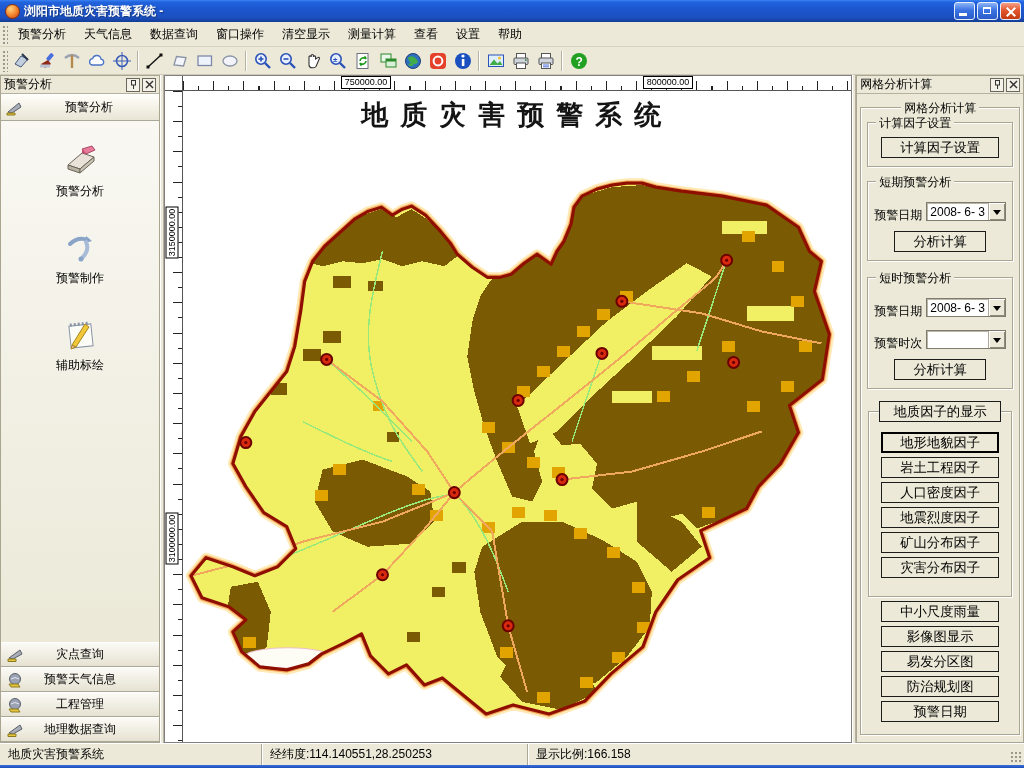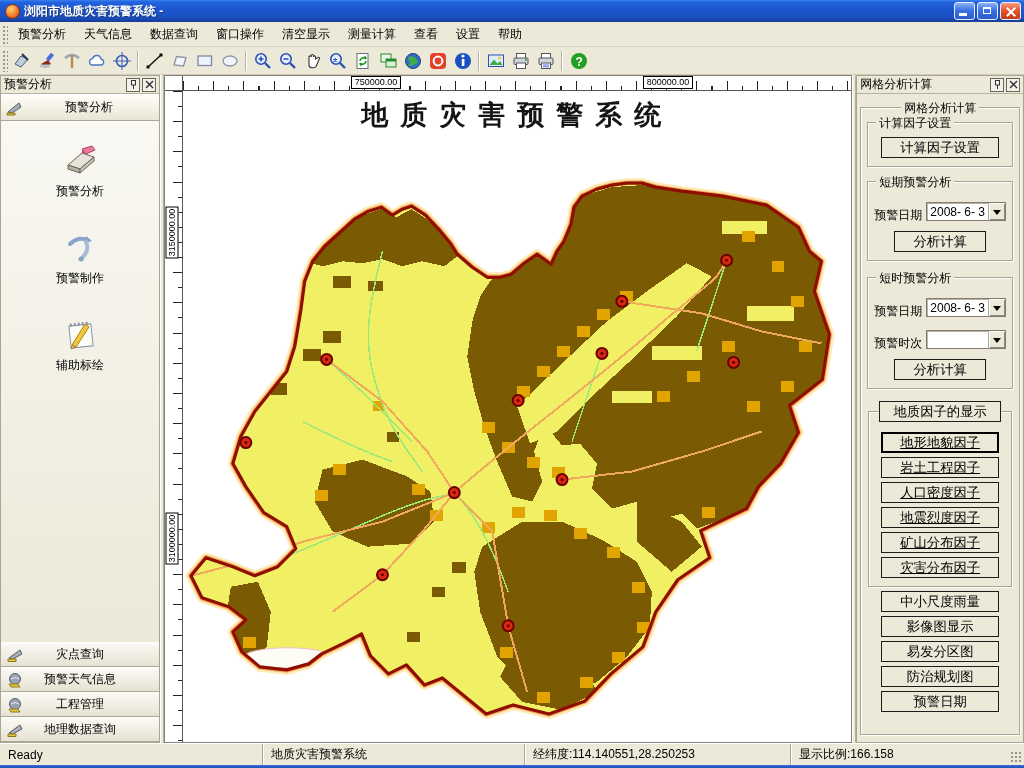--- a/index.html
+++ b/index.html
@@ -100,21 +100,21 @@
   .form-row { display:flex; align-items:center; margin:7px 2px; }
   .form-row .flabel { width:52px;margin-top:8px; }
   .combo { flex:1; height:19px; display:flex; background:#fff; border:1px solid #7f7c6f;
     box-shadow:inset 1px 1px 0 #b9b6a8; }
   .combo .cval { flex:1; padding:2px 3px; font-size:12px; white-space:nowrap; overflow:hidden; }
   .combo .carrow { width:17px; background:#ece9d8; border-left:1px solid #aca899; position:relative;
     box-shadow:inset 1px 1px 0 #fff, inset -1px -1px 0 #8e8b7d; }
   .combo .carrow::after { content:""; position:absolute; left:4px; top:7px;
     border:4px solid transparent; border-top:5px solid #000; }
   .factor-frame { position:relative; margin:22px 3px 0 3px; border:1px solid #a9a591;
-    box-shadow:1px 1px 0 #fff, inset 1px 1px 0 #fff; padding:16px 2px 6px 2px;text-decoration:underline; }
+    box-shadow:1px 1px 0 #fff, inset 1px 1px 0 #fff; padding:16px 2px 16px 2px; }
   .factor-header { position:absolute; top:-11px; left:50%; transform:translateX(-50%);
     background:#ece9d8; border:1px solid #1c1c1c; width:122px; height:21px; text-align:center; line-height:19px; }
   .rp-bottom { }
 
   
   .statusbar { height:22px; flex:0 0 22px; background:#ece9d8; border-top:1px solid #fff;
     display:flex; align-items:stretch; position:relative; }
   .scell { display:flex; align-items:center; padding:0 8px; border-right:1px solid #aca899;
     box-shadow:1px 0 0 #fff; white-space:nowrap; overflow:hidden; }
   .scell.c1 { flex:0 0 263px; }
@@ -405,21 +405,21 @@
     </div>
 
     <div class="vsplit"></div>
 
     <div class="map-area">
       <div class="ruler-row">
         <div class="ruler-corner"></div>
         <div class="ruler-top">
           <div class="minor"></div>
             <div class="major"></div>
-          <div class="hlabel-box" style="left:168px">750000.00</div>
+          <div class="hlabel-box" style="left:158px">750000.00</div>
           <div class="hlabel-box" style="left:460px">800000.00</div>
         </div>
       </div>
       <div class="map-body">
         <div class="ruler-left">
           <div class="minor"></div>
             <div class="major"></div>
           <div class="vlabel-box" style="top:135px">3150000.00</div>
           <div class="vlabel-box" style="top:441px">3100000.00</div>
         </div>
@@ -660,20 +660,19 @@
             <button class="xbtn">易发分区图</button>
             <button class="xbtn">防治规划图</button>
             <button class="xbtn">预警日期</button>
           </div>
         </div>
       </div>
     </div>
   </div>
 
   <div class="statusbar">
-    <div class="scell c1">Ready</div>
     <div class="scell c2">地质灾害预警系统</div>
     <div class="scell c3">经纬度:114.140551,28.250253</div>
     <div class="scell c4">显示比例:166.158</div>
     <div class="sizegrip"></div>
   </div>
   <div class="blue-bottom"></div>
 </div>
 
 </body></html>

